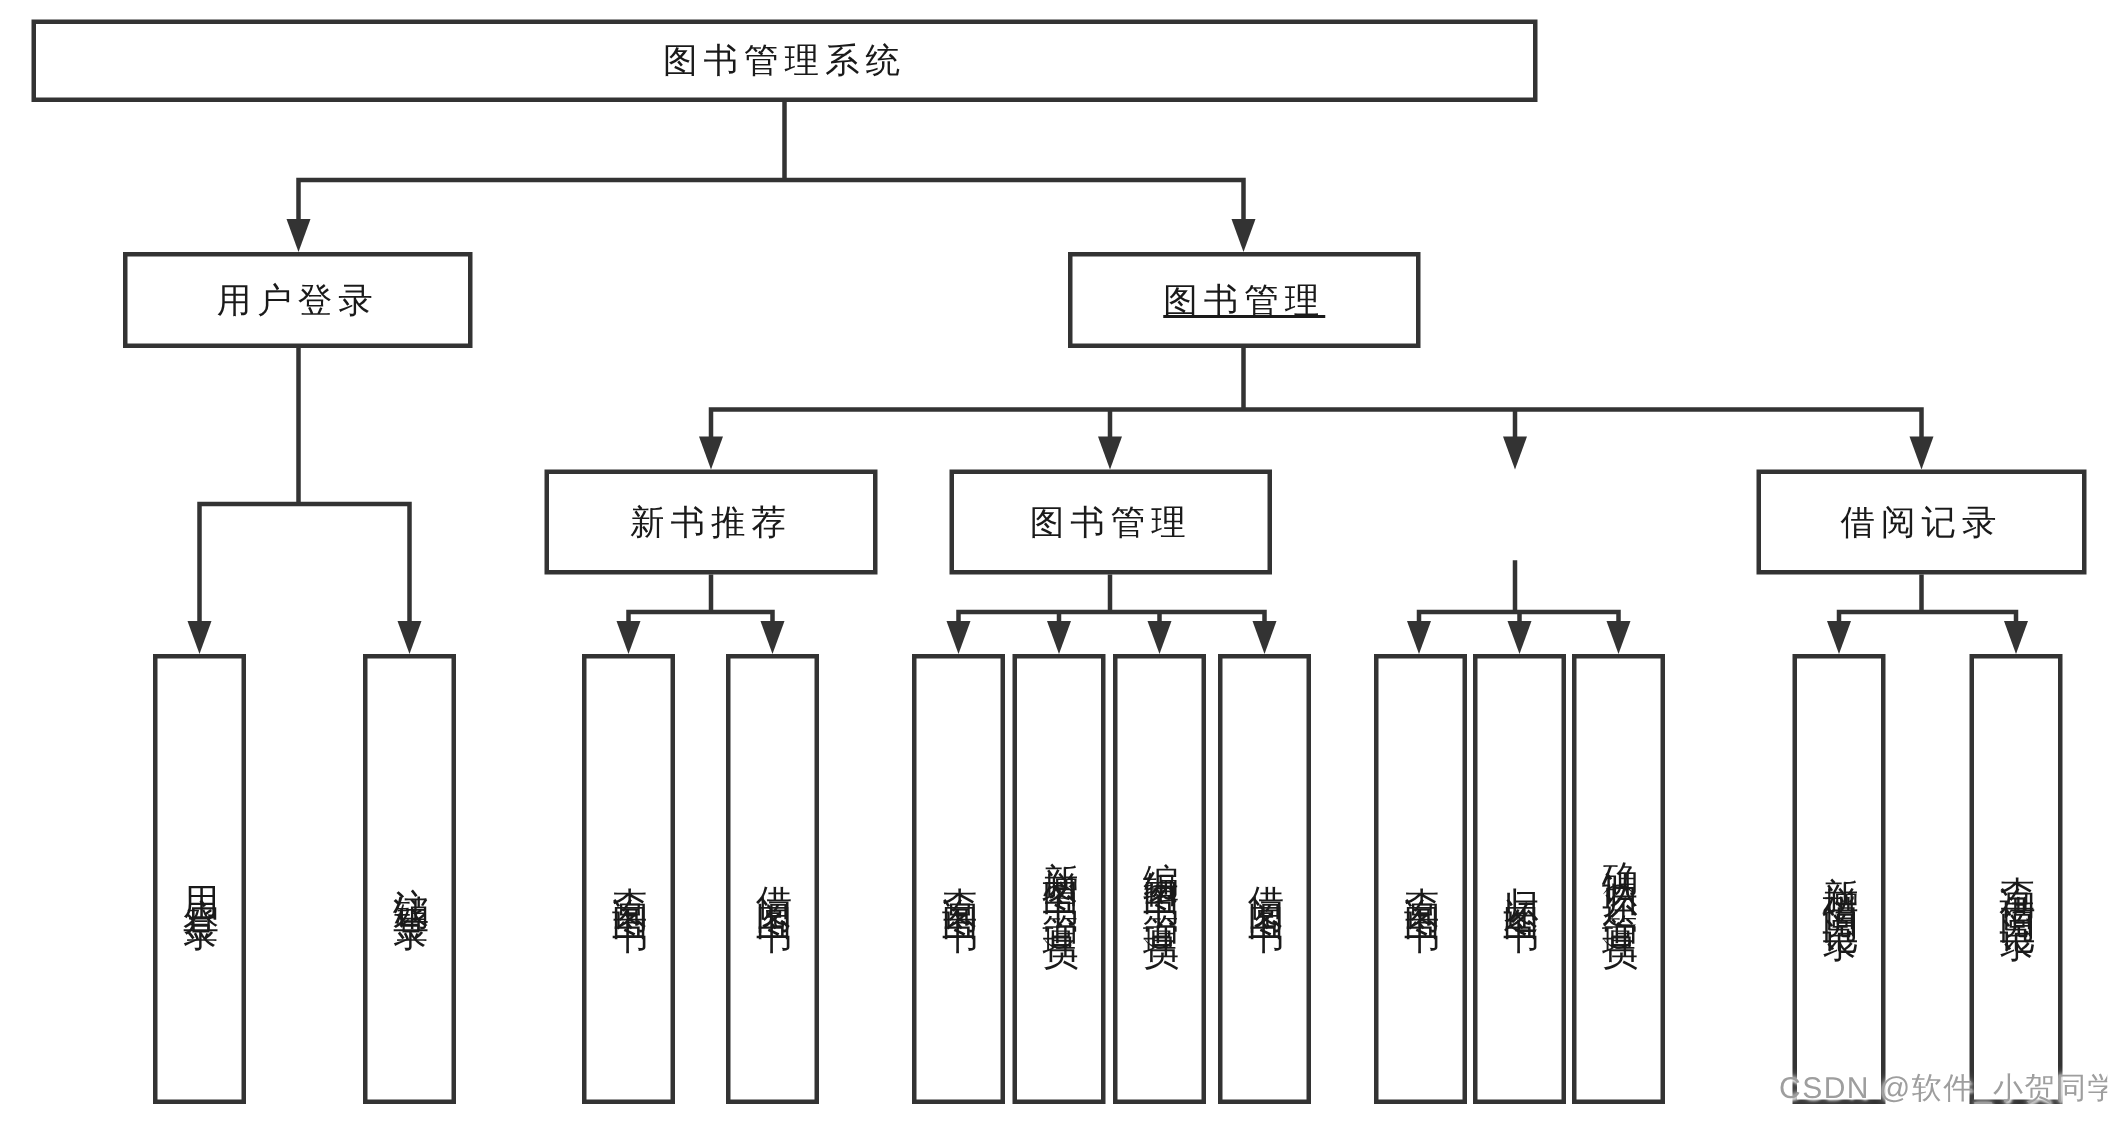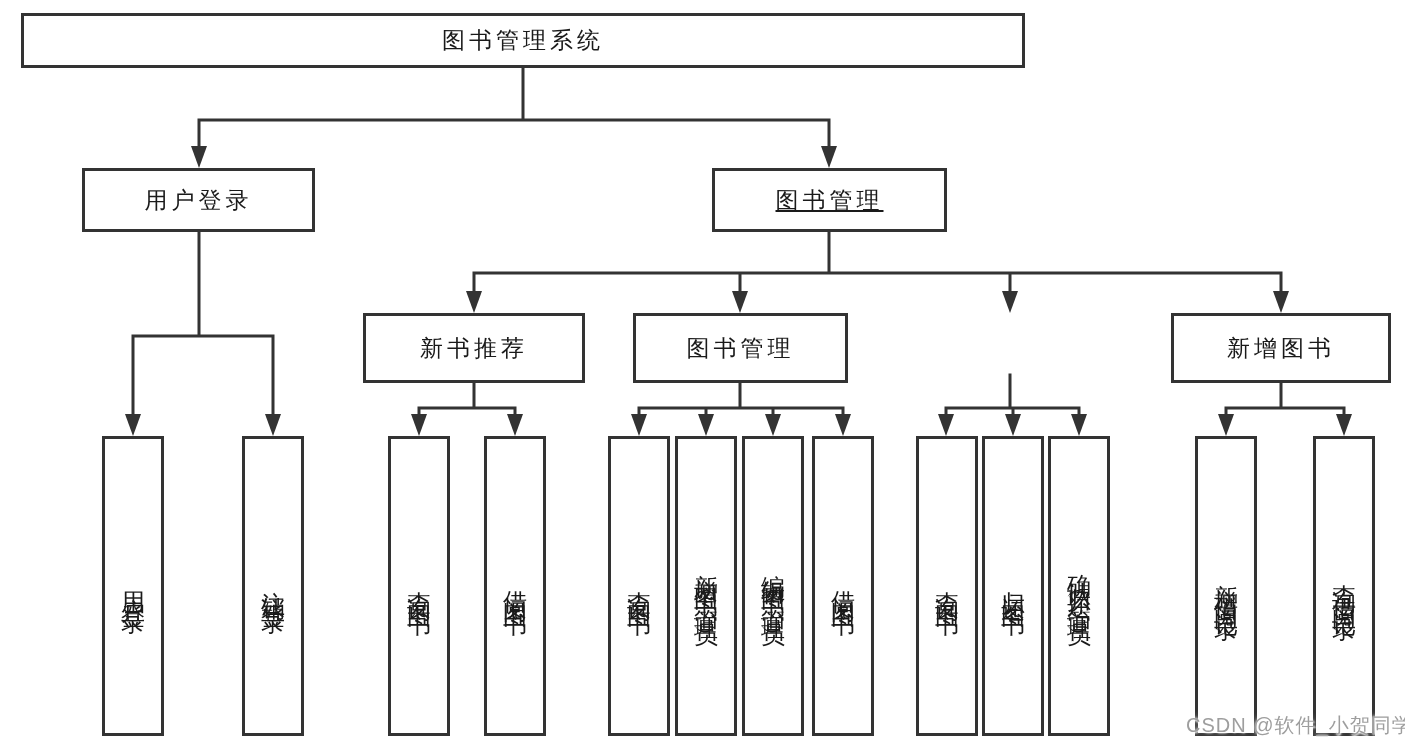--- a/index.html
+++ b/index.html
@@ -109,21 +109,21 @@
     </g>
   </svg>
 
   <div class="node hnode root">图书管理系统</div>
 
   <div class="node hnode lvl2" style="left:82px;width:233px;">用户登录</div>
   <div class="node hnode lvl2" style="left:712px;width:235px;text-decoration:underline;">图书管理</div>
 
   <div class="node hnode lvl3" style="left:363px;width:222px;">新书推荐</div>
   <div class="node hnode lvl3" style="left:633px;width:215px;">图书管理</div>
-  <div class="node hnode lvl3" style="left:1171px;width:220px;">新增图书</div>
+  <div class="node hnode lvl3" style="left:1171px;width:220px;">借阅记录</div>
 
   <div class="node leaf" style="left:102px;">
     <span>用户登录</span>
   </div>
   <div class="node leaf" style="left:242px;">
     <span>注销登录</span>
   </div>
 
   <div class="node leaf" style="left:388px;">
     <span>查询图书</span>

